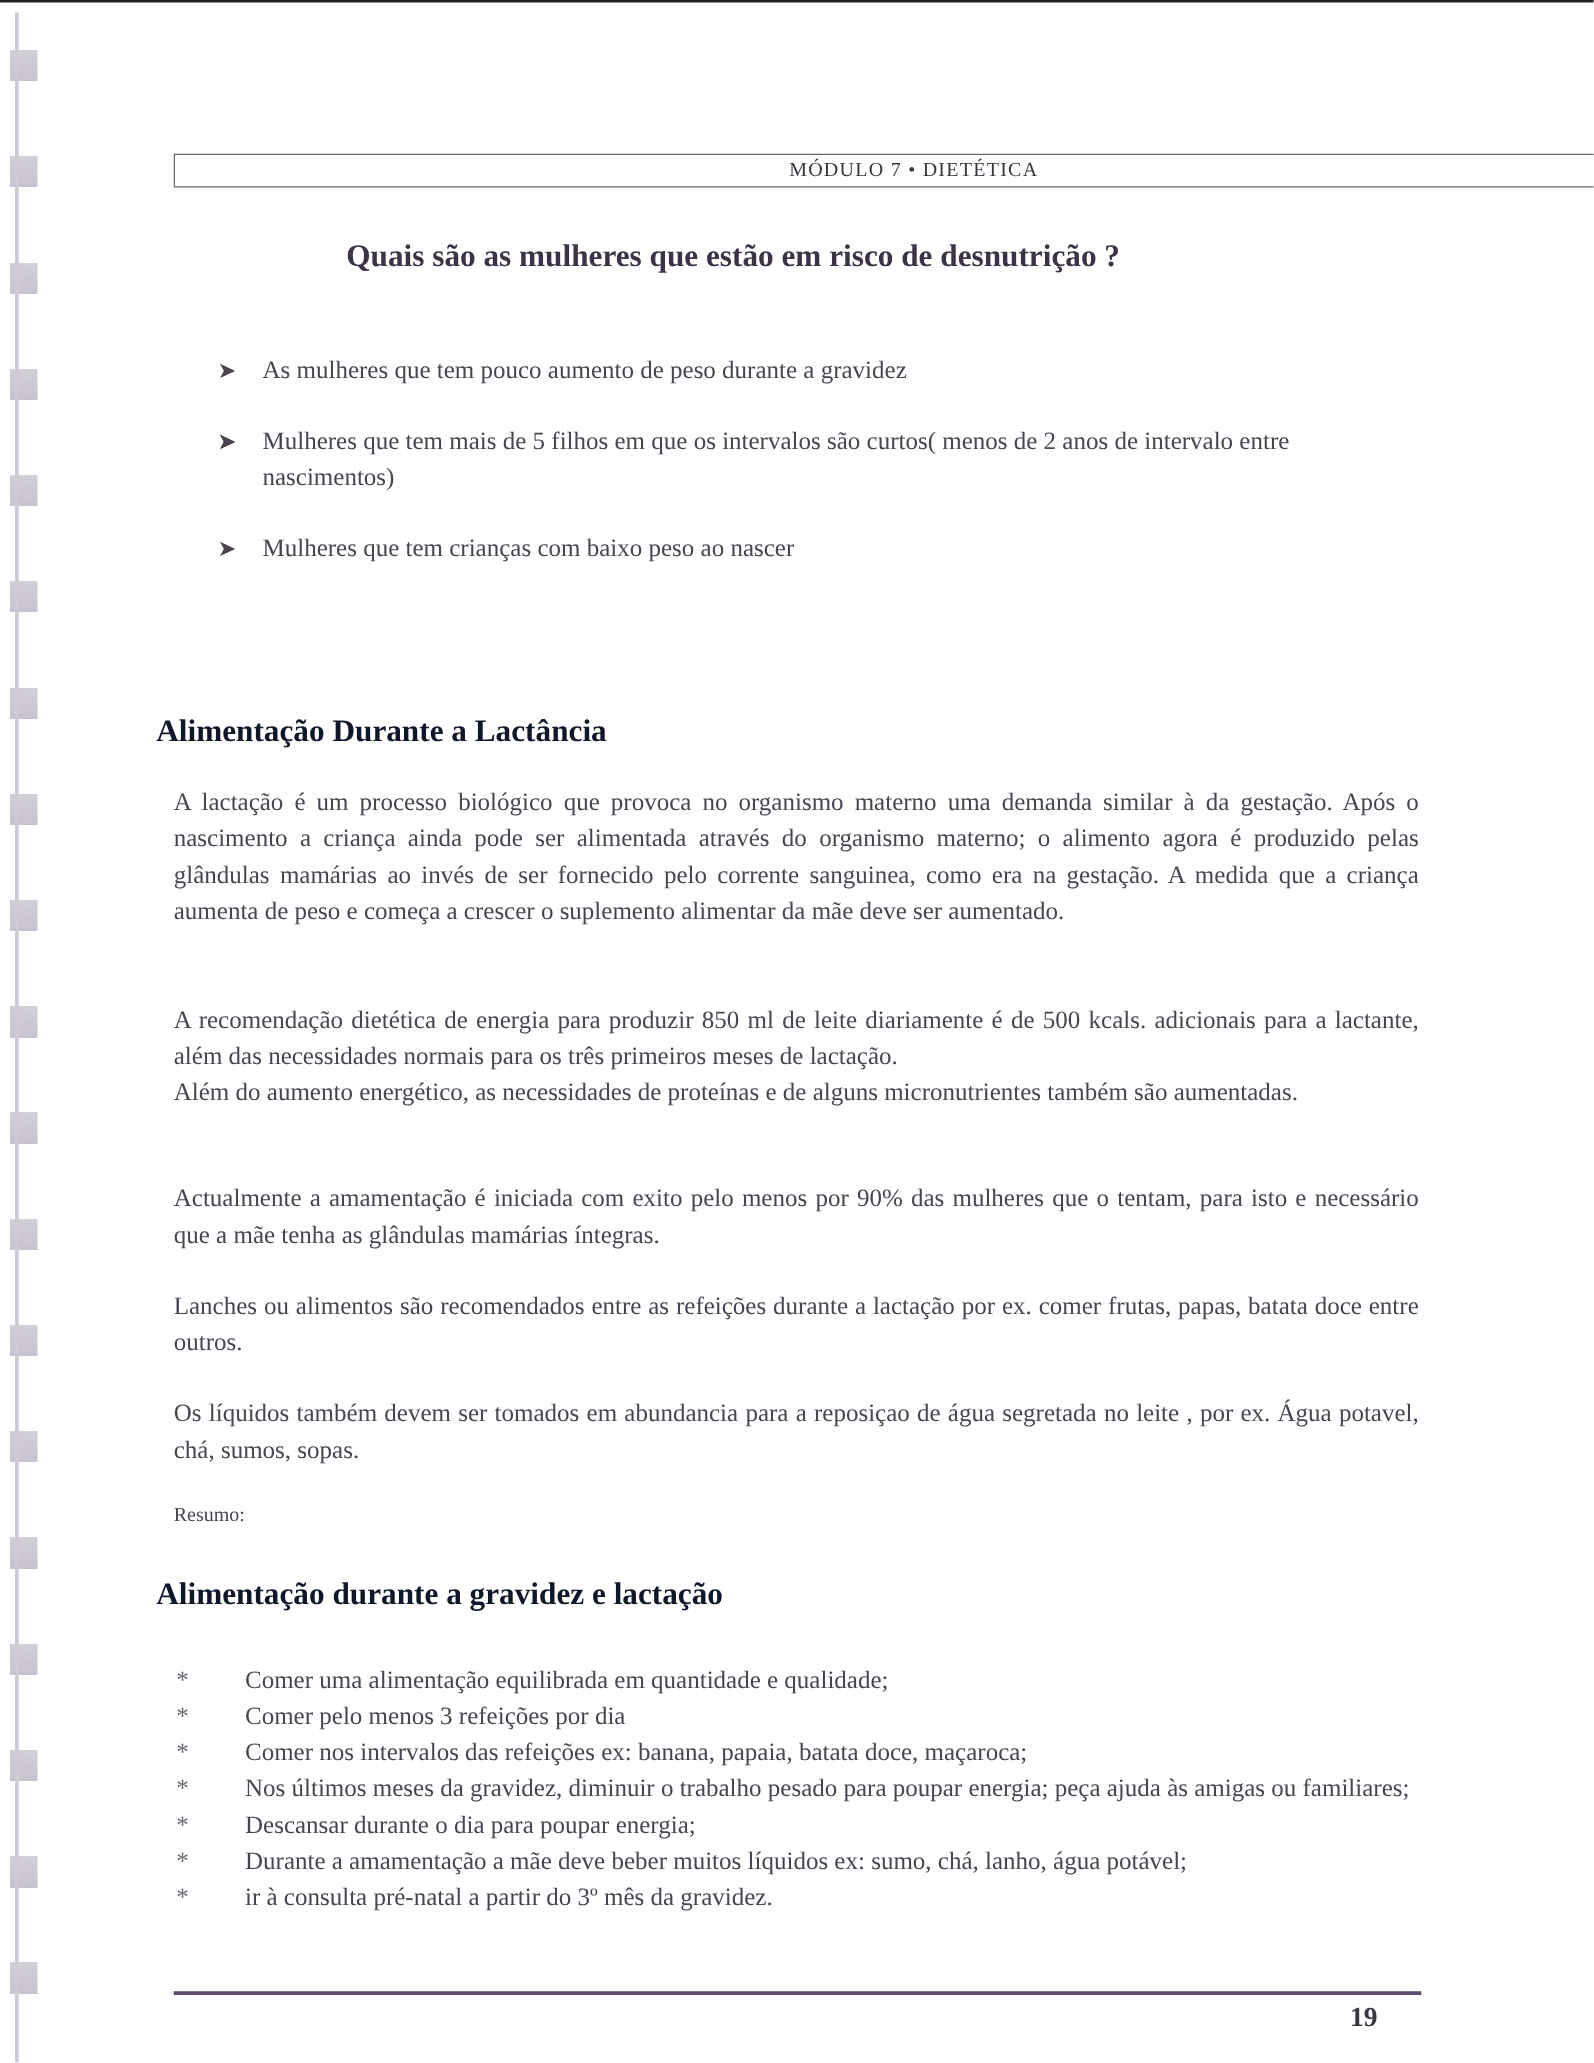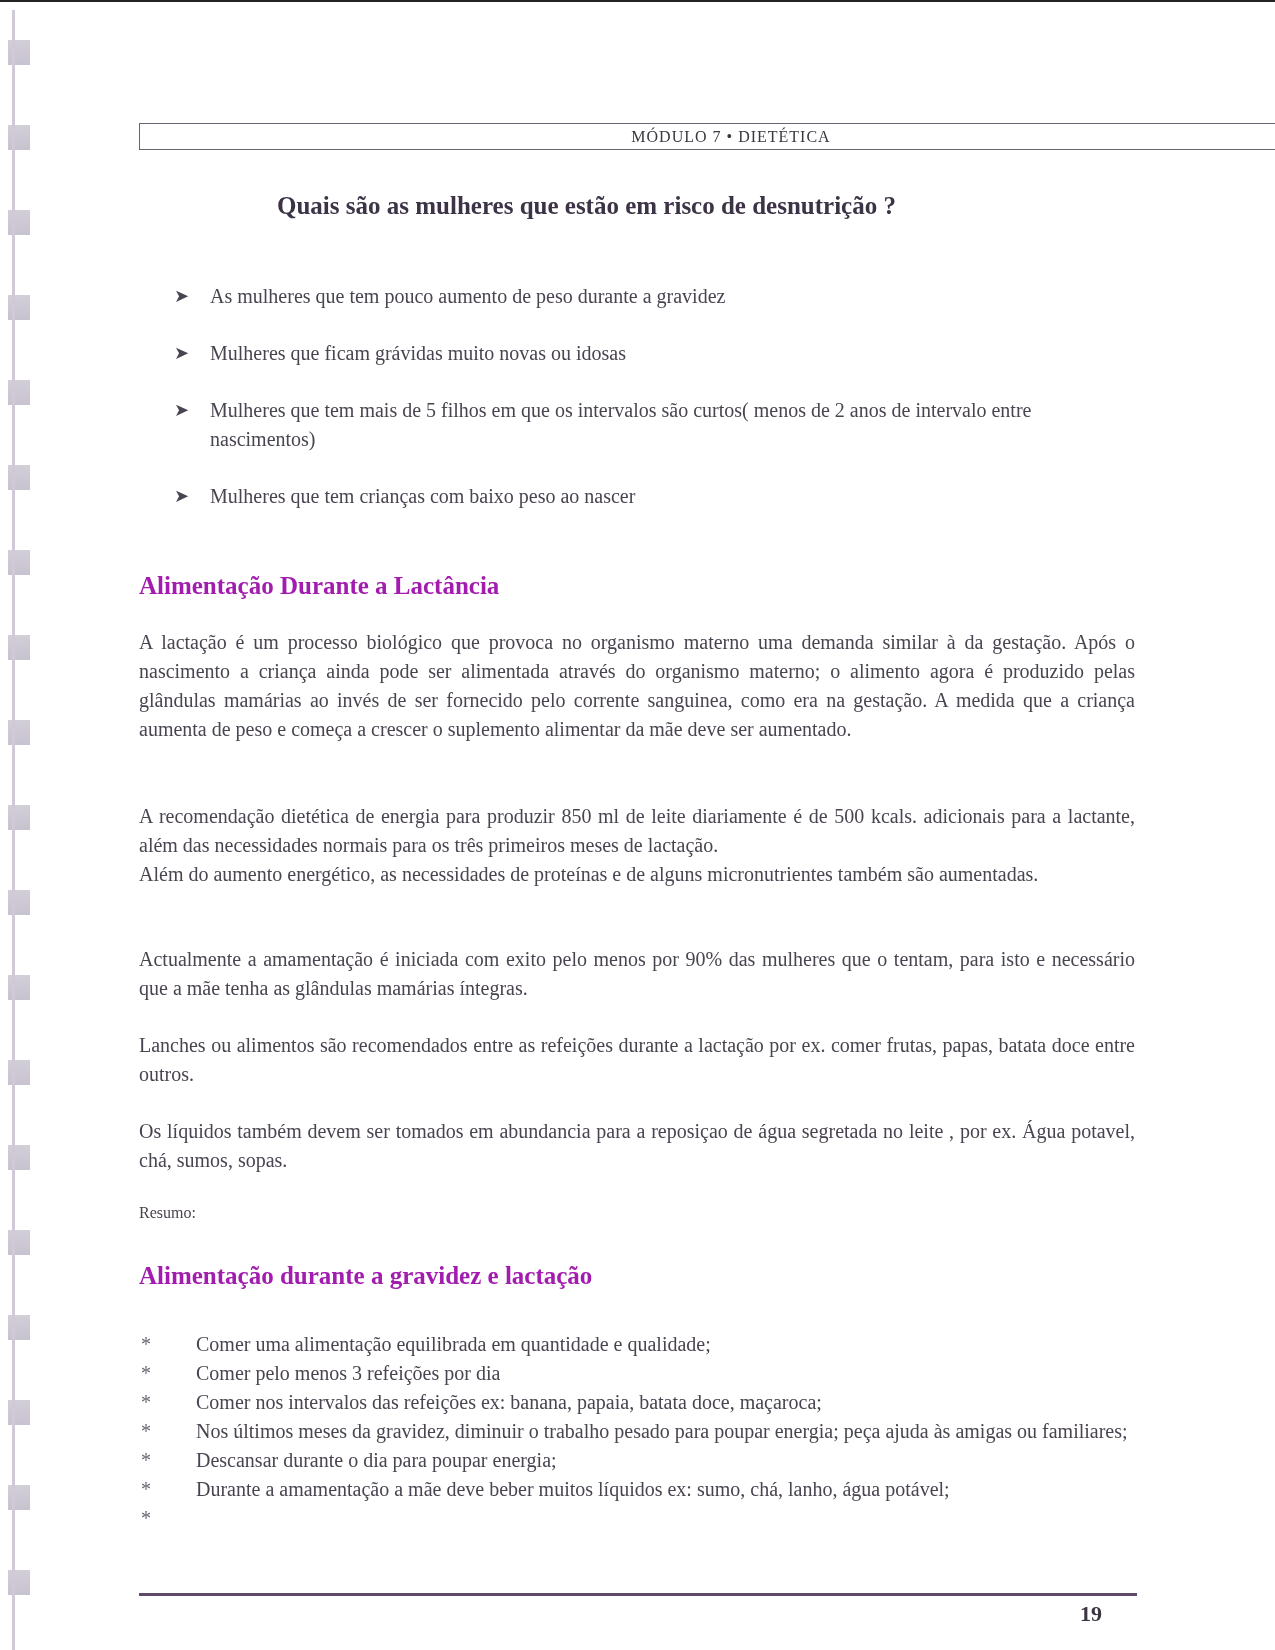--- a/index.html
+++ b/index.html
@@ -21,21 +21,21 @@
     text-align: center; font-size: 16px; letter-spacing: 1px; line-height: 26px; color: #3c3640;
   }
   .main-title {
     position: absolute; left: 0; width: 1173px; top: 192px; text-align: center;
     font-size: 25px; font-weight: bold; color: #3d3346;
   }
   .risk-list { position: absolute; left: 174px; top: 282px; width: 965px; margin: 0; padding: 0; list-style: none; }
   .risk-list li { position: relative; padding-left: 36px; font-size: 20px; line-height: 29px; margin-bottom: 28px; color: #4a4450; }
   .risk-list li .arrow { position: absolute; left: 0; top: 0; font-size: 18px; color: #4a4450; }
 
-  .section-heading { position: absolute; left: 139px; font-size: 25px; font-weight: bold; color: #a21caf; }
+  .section-heading { position: absolute; left: 125px; font-size: 25px; font-weight: bold; color: #0f172a; }
   .para {
     position: absolute; left: 139px; width: 996px; font-size: 20px; line-height: 29px;
     text-align: justify; color: #4a4450; margin: 0;
   }
   .resumo { position: absolute; left: 139px; font-size: 16px; color: #4a4450; }
   .summary-list { position: absolute; left: 139px; top: 1330px; width: 996px; margin: 0; padding: 0; list-style: none; }
   .summary-list li { position: relative; padding-left: 57px; font-size: 20px; line-height: 29px; color: #4a4450; }
   .summary-list li .star { position: absolute; left: 2px; top: 0; color: #6a6470; }
 
   .footer-rule { position: absolute; left: 139px; top: 1593px; width: 998px; height: 3px; background: #5e4a6c; }
@@ -52,21 +52,21 @@
 <div class="binding-line"></div>
 
 <div class="header-box">
   <span>MÓDULO 7 • DIETÉTICA</span>
 </div>
 
 <div class="main-title">Quais são as mulheres que estão em risco de desnutrição ?</div>
 
 <ul class="risk-list">
   <li><span class="arrow">➤</span><span>As mulheres que tem pouco aumento de peso durante a gravidez</span></li>
-  <li><span class="arrow">➤</span><span>Mulheres que ficam grávidas muito novas ou idosas</span></li>
+  <li><span class="arrow">➤</span></li>
   <li><span class="arrow">➤</span><span>Mulheres que tem mais de 5 filhos em  que os intervalos são curtos( menos de 2 anos de intervalo entre nascimentos)</span></li>
   <li><span class="arrow">➤</span><span>Mulheres que tem crianças com baixo peso ao nascer</span></li>
 </ul>
 
 <div class="section-heading" style="top:572px;">Alimentação Durante a Lactância</div>
 
 <p class="para" style="top:628px;">A lactação é um processo biológico que provoca no organismo materno uma demanda similar à da gestação. Após  o nascimento a criança ainda pode ser alimentada através do organismo materno; o alimento agora é produzido pelas glândulas mamárias ao invés  de ser fornecido pelo corrente sanguinea, como era na gestação. A medida que a criança aumenta de peso e começa a crescer o suplemento alimentar da mãe deve ser aumentado.</p>
 <p class="para" style="top:802px;">A recomendação dietética de energia para produzir 850 ml de leite diariamente é de 500 kcals. adicionais para a lactante, além  das necessidades normais para os três primeiros meses de lactação.</p>
 <p class="para" style="top:860px;">Além do aumento energético, as necessidades de proteínas e de alguns micronutrientes também são aumentadas.</p>
 <p class="para" style="top:945px;">Actualmente a amamentação é iniciada com exito pelo menos por 90% das mulheres que o tentam, para isto e necessário que  a mãe tenha as glândulas mamárias íntegras.</p>
@@ -77,17 +77,17 @@
 
 <div class="section-heading" style="top:1262px;">Alimentação durante a gravidez e lactação</div>
 
 <ul class="summary-list">
   <li><span class="star">*</span><span>Comer uma alimentação equilibrada em quantidade e qualidade;</span></li>
   <li><span class="star">*</span><span>Comer pelo menos 3 refeições por dia</span></li>
   <li><span class="star">*</span><span>Comer nos intervalos das refeições ex: banana, papaia, batata doce, maçaroca;</span></li>
   <li><span class="star">*</span><span>Nos últimos meses da gravidez, diminuir o trabalho pesado para poupar energia; peça ajuda às amigas ou familiares;</span></li>
   <li><span class="star">*</span><span>Descansar durante o dia para poupar energia;</span></li>
   <li><span class="star">*</span><span>Durante a amamentação a mãe deve beber muitos líquidos ex: sumo, chá, lanho, água potável;</span></li>
-  <li><span class="star">*</span></li>
+  <li><span class="star">*</span><span>ir à consulta pré-natal a partir do 3º mês da gravidez.</span></li>
 </ul>
 
 <div class="footer-rule"></div>
 <div class="page-number">19</div>
 
 </body></html>

